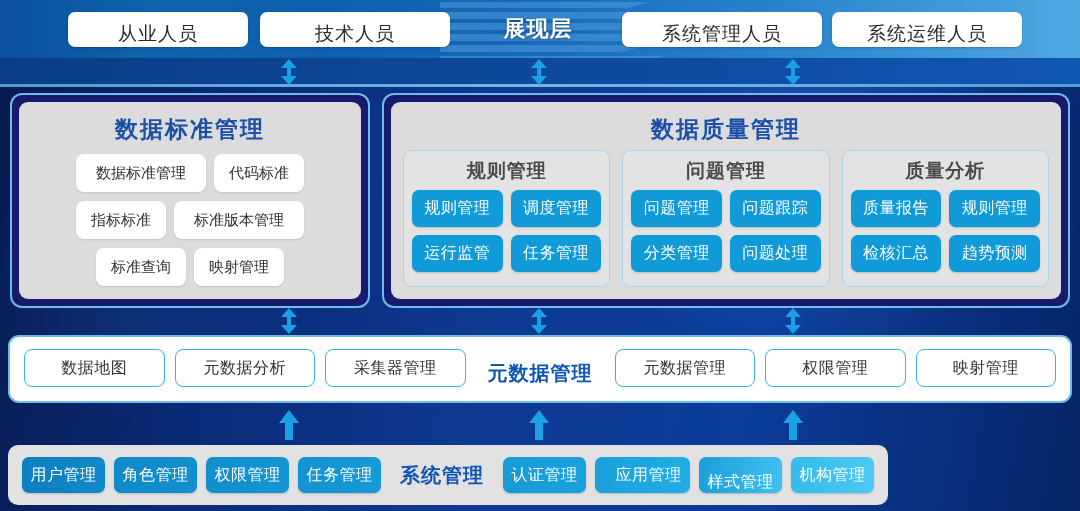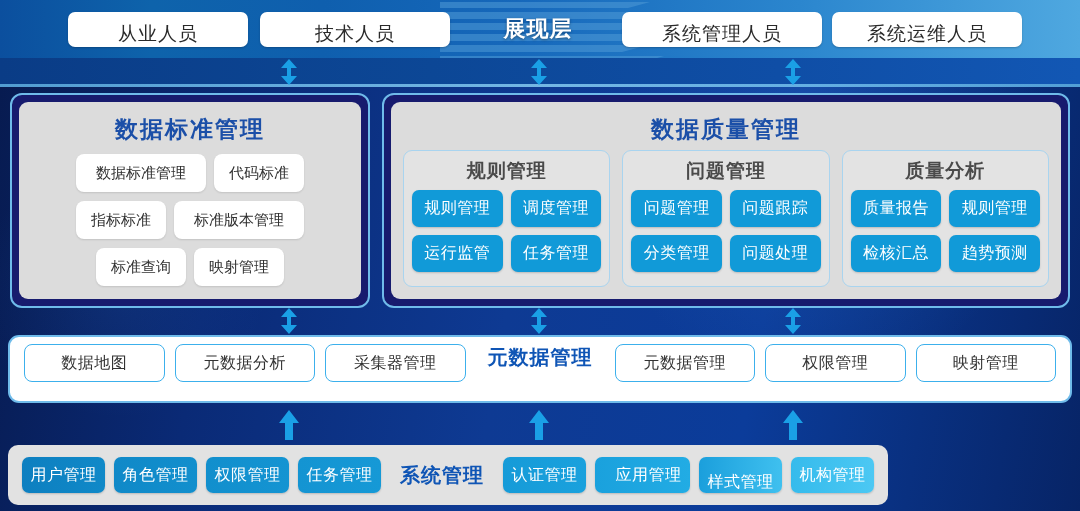--- a/index.html
+++ b/index.html
@@ -121,21 +121,21 @@
     background:#119ad8; border-radius:7px; height:37px;
     display:flex; align-items:center; justify-content:center;
     color:#fff; font-size:16px; letter-spacing:.5px;
     box-shadow:0 1px 2px rgba(0,0,0,.18);
   }
 
   
   #meta-row {
     position:absolute; left:8px; top:335px; width:1064px; height:68px;
     background:#fff; border:2px solid #6fbbea; border-radius:11px;
-    display:flex; align-items:flex-start; padding:7px 14px; gap:10px;
+    display:flex; align-items:flex-end; padding:14px 14px; gap:10px;
   }
   .meta-btn {
     flex:1; height:38px; border:1.5px solid #3cb0ec; border-radius:8px;
     background:#fff; display:flex; align-items:center; justify-content:center;
     color:#333; font-size:16px; letter-spacing:.5px;
   }
   #meta-center-label {
     flex:0 0 auto; padding:0 12px;
     color:#0f55b5; font-size:20px; font-weight:bold; letter-spacing:1px;
   }

